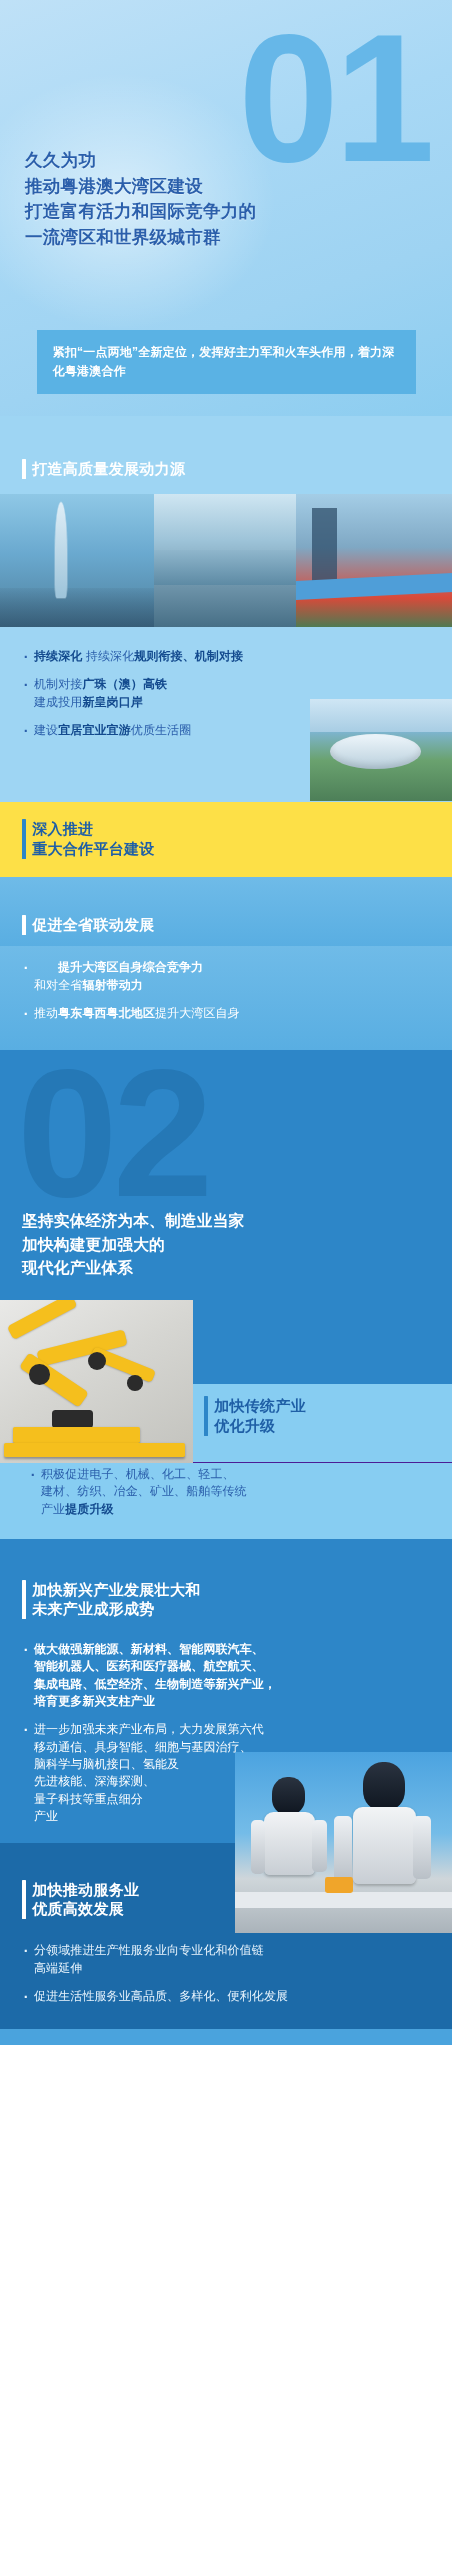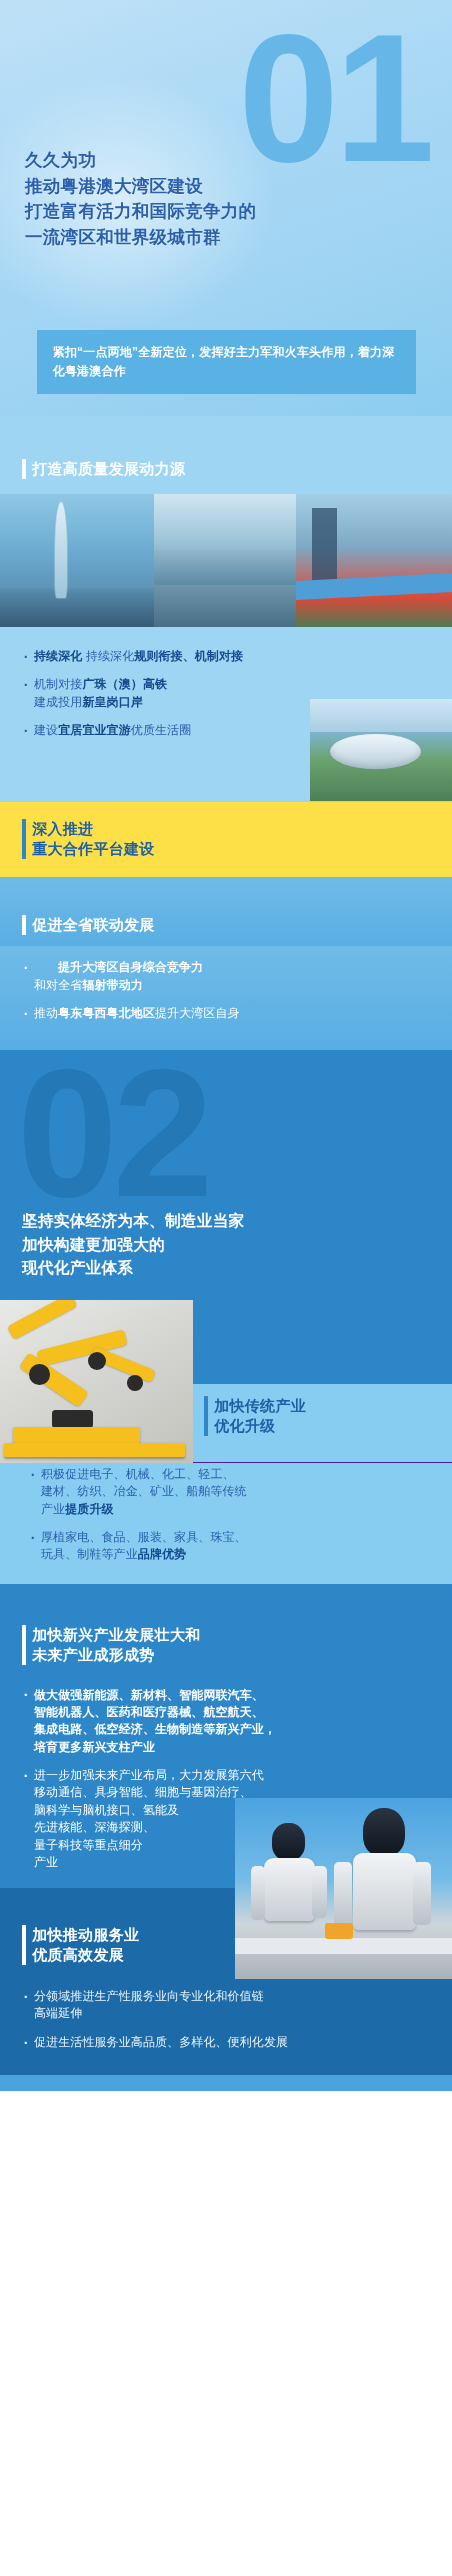--- a/index.html
+++ b/index.html
@@ -343,25 +343,20 @@
     </div>
   </div>
 
   <div style="background:#87cdf2; padding:2.4px 18px 20.5px 29px;">
     <ul class="blist li-dark" style="font-size:11.5px;">
       <li>
         <span>
           <span style="font-weight:400;">积极促进电子、机械、化工、轻工、<br>建材、纺织、冶金、矿业、船舶等传统<br>产业</span><b>提质升级</b>
         </span>
       </li>
-      <li>
-        <span>
-          <span style="font-weight:400;">厚植家电、食品、服装、家具、珠宝、<br>玩具、制鞋等产业</span><b>品牌优势</b>
-        </span>
-      </li>
     </ul>
   </div>
 
   <div class="band-blue" style="padding:22px 22px 12px 22px;">
     <div class="sec-head head-white" style="max-width:338px;">
       <span class="bar"></span>
       <span style="white-space:pre-line;">加快新兴产业发展壮大和
 未来产业成形成势</span>
     </div>
   </div>

